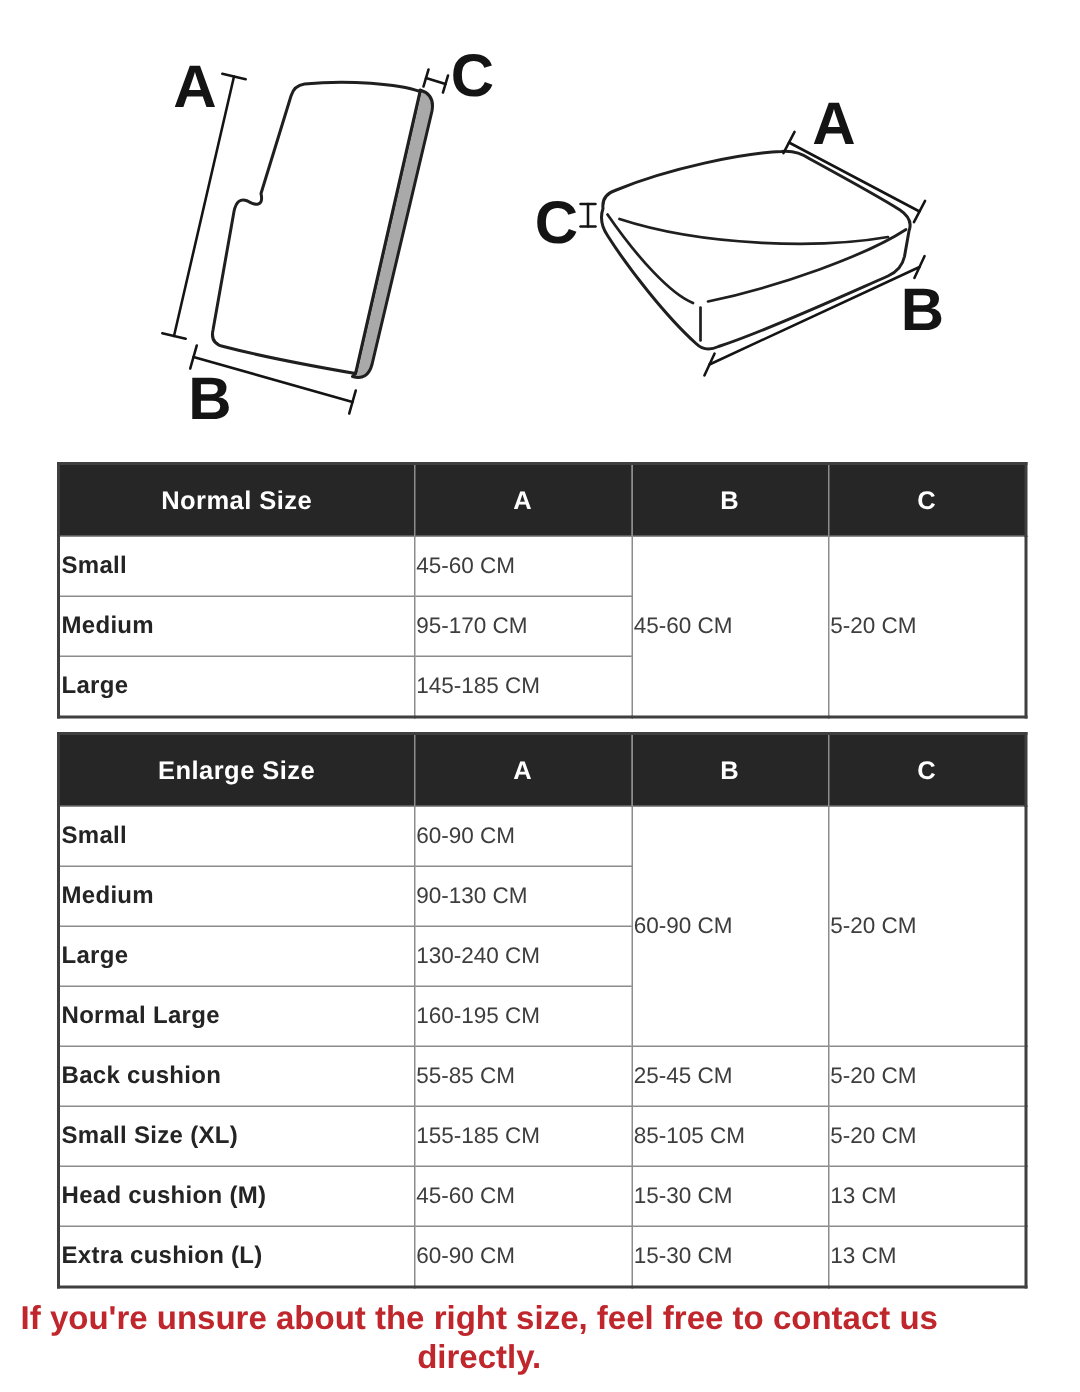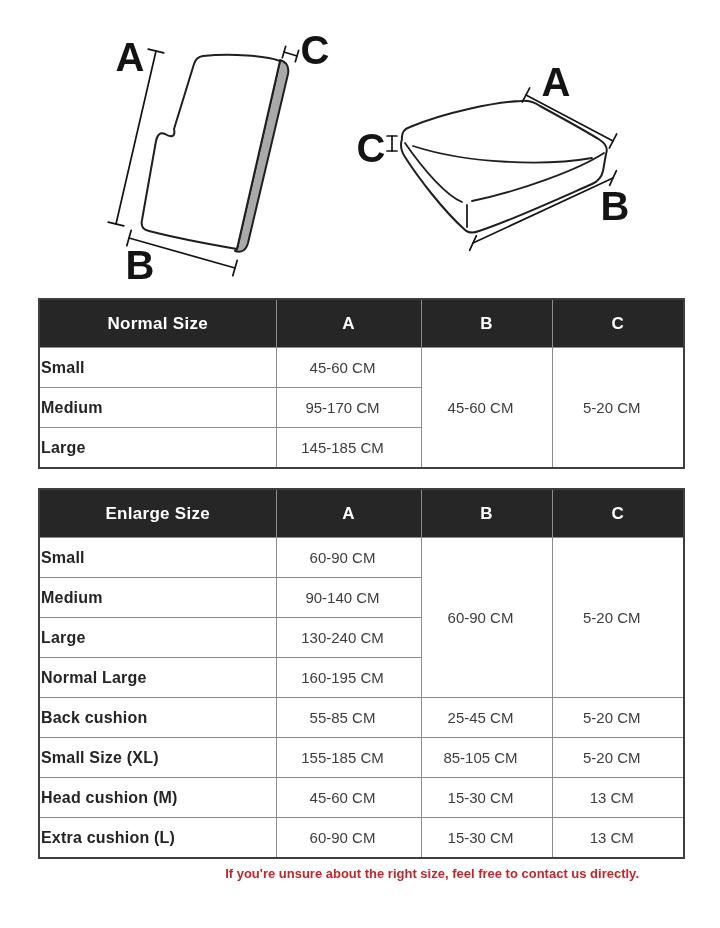--- a/index.html
+++ b/index.html
@@ -18,39 +18,39 @@
   .outline { fill: #ffffff; stroke: #1f1f1f; stroke-width: 2; stroke-linejoin: round; }
   .side-strip { stroke: #1f1f1f; stroke-width: 2; stroke-linejoin: round; }
   .seam { fill: none; stroke: #1f1f1f; stroke-width: 1.8; stroke-linecap: round; }
   .dim-line { stroke: #141414; stroke-width: 1.7; stroke-linecap: round; }
 
   .size-table {
     position: absolute; left: 38px; width: 645px;
     border-collapse: collapse; table-layout: fixed;
     border: 2px solid #3f3f3f;
   }
-  .table-normal { top: 298px; }
+  .table-normal { top: 308px; }
   .table-enlarge { top: 488px; }
   .size-table th, .size-table td { border: 1px solid #8c8c8c; }
   .size-table thead th {
     height: 45px; text-align: center;
     font-size: 17px; font-weight: 700; letter-spacing: 0.3px;
   }
   .size-table td { height: 37px; }
   td.label-cell {
     text-align: left; 
     font-weight: 700; font-size: 16px; color: #242424; letter-spacing: 0.2px;
   }
   td.value-cell {
-    text-align: center; padding-right: 13px;
+    text-align: left; padding-right: 13px;
     font-size: 15px; color: #3d3d3d; font-weight: 400;
   }
   .footer-note {
     position: absolute; left: 0; top: 866px; width: 639px;
-    text-align: right; font-size: 13px; font-weight: 700;
+    text-align: center; font-size: 22px; font-weight: 700;
   }
 </style>
 </head>
 <body>
 
 <svg class="diagrams" viewBox="0 0 720 305" xmlns="http://www.w3.org/2000/svg">
 
   <g>
     <path class="side-strip" fill="#a9a9a9" d="M 280,60 Q 290,63 288,74 L 248,243 Q 245,254 235,251 L 237,249 L 280,61 Z"></path>
     <path class="outline" d="M 203,56 C 232,53 266,56 280,61 L 237,249 C 208,244 172,237 149,231
@@ -150,21 +150,21 @@
   </thead>
   <tbody>
     <tr>
       <td class="label-cell">Small</td>
       <td class="value-cell">60-90 CM</td>
       <td class="value-cell" rowspan="4">60-90 CM</td>
       <td class="value-cell" rowspan="4">5-20 CM</td>
     </tr>
     <tr>
       <td class="label-cell">Medium</td>
-      <td class="value-cell">90-140 CM</td>
+      <td class="value-cell">90-130 CM</td>
     </tr>
     <tr>
       <td class="label-cell">Large</td>
       <td class="value-cell">130-240 CM</td>
     </tr>
     <tr>
       <td class="label-cell">Normal Large</td>
       <td class="value-cell">160-195 CM</td>
     </tr>
     <tr>

